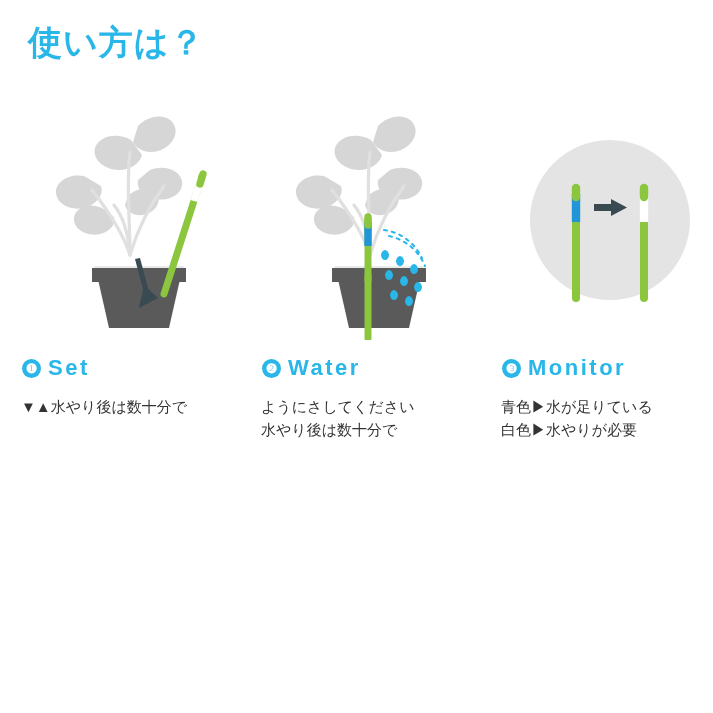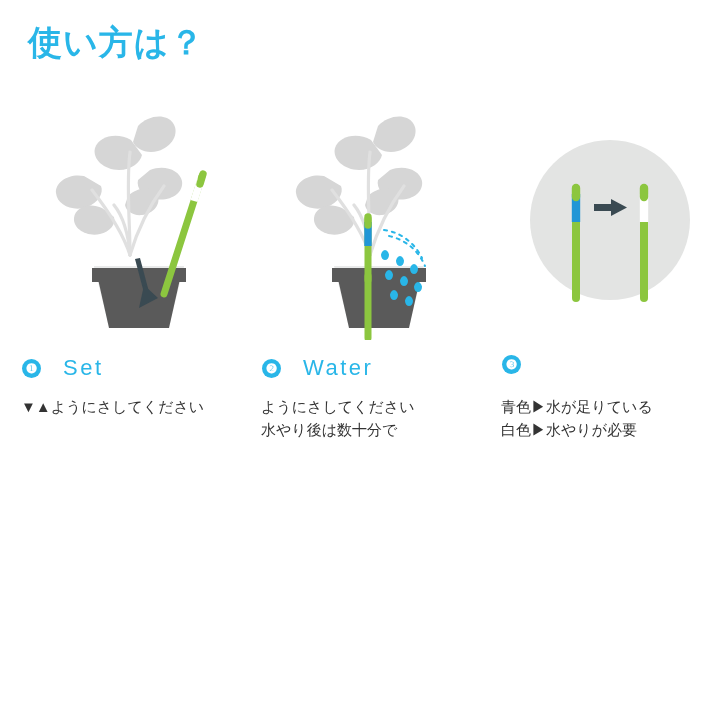--- a/index.html
+++ b/index.html
@@ -64,24 +64,23 @@
     background: #29b6e8;
     color: #ffffff;
     font-size: 13px;
     line-height: 19px;
     text-align: center;
     font-weight: bold;
     display: inline-block;
   }
   .step-label {
     font-size: 22px;
-    font-weight: normal;
+    font-weight: bold;
     color: #29b6e8;
     letter-spacing: 2.5px;
-    margin-left: 15px;
   }
   .desc {
     position: absolute;
     top: 315px;
     left: 3px;
     font-size: 15px;
     color: #333333;
     line-height: 1.55;
     width: 240px;
   }
@@ -130,21 +129,21 @@
         <path d="M122 178 L131 212 L126 213 L117 179 Z"></path>
         <path d="M126 205 L140 218 L121 228 Z"></path>
       </g>
     </svg>
 
     <div class="step-title">
       <span class="step-num">❶</span>
       <span class="step-label">Set</span>
     </div>
     <div class="desc">
-      <div>▼▲ようにさしてください</div>
+      <div>▼▲水やり後は数十分で</div>
     </div>
   </div>
 
   <div class="col" id="col2">
     <svg class="art" viewBox="0 0 230 260">
       <g fill="#d6d6d6">
         <path d="M113 60 c-14 -8 -32 -4 -36 8 c-3 11 9 22 24 22 c12 0 21 -7 23 -15 z"></path>
         <path d="M120 46 c10 -11 28 -13 35 -3 c7 10 -1 24 -15 28 c-12 3 -22 -2 -25 -9 z"></path>
         <path d="M66 96 c-15 -3 -29 6 -28 17 c1 12 17 19 31 14 c11 -4 17 -14 14 -21 z"></path>
         <path d="M132 90 c14 -6 30 0 32 11 c2 12 -12 21 -27 18 c-12 -2 -19 -11 -17 -19 z"></path>
@@ -213,20 +212,21 @@
       </g>
 
       <g fill="#3a4a52">
         <rect x="96" y="124" width="20" height="7"></rect>
         <path d="M113 119 L129 127.5 L113 136 Z"></path>
       </g>
     </svg>
 
     <div class="step-title">
       <span class="step-num">❸</span>
+      <span class="step-label">Monitor</span>
     </div>
     <div class="desc">
       <div>青色▶水が足りている</div>
       <div>白色▶水やりが必要</div>
     </div>
   </div>
 
 </div>
 
 </body></html>

